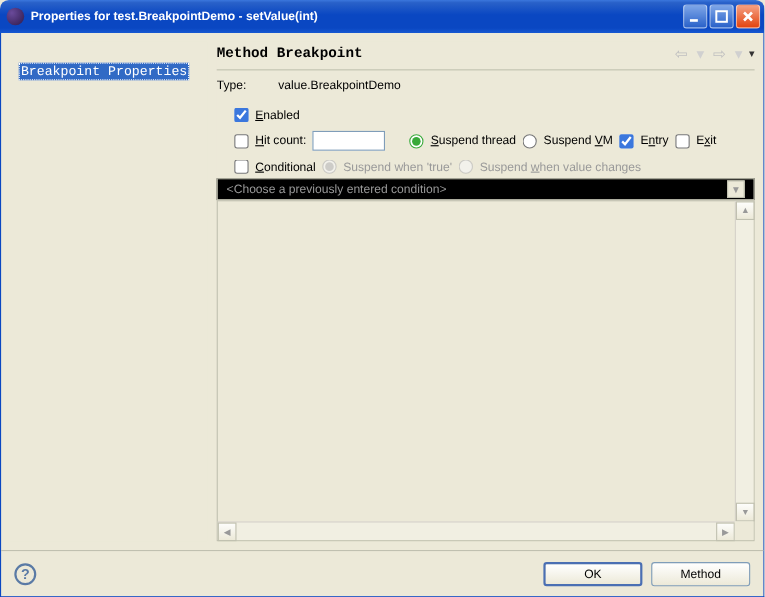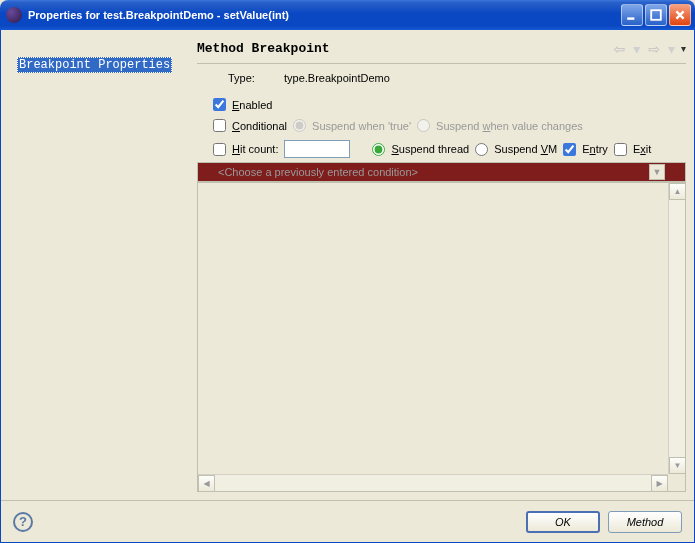--- a/index.html
+++ b/index.html
@@ -28,47 +28,47 @@
 .tree-item.selected .label { background: #316ac5; color: #fff; border: 1px dotted #fff; padding: 0 1px; }
 
 
 .right-panel { flex: 1; display: flex; flex-direction: column; background: #ece9d8; }
 .rp-header { display: flex; align-items: center; height: 26px; border-bottom: 1px solid #c0c0b0; padding-bottom: 4px; gap: 36px; }
 .rp-title { font-weight: bold; font-size: 13px; font-family: "Courier New", monospace; flex: 1; }
 .nav-btns { display: flex; gap: 4px; align-items: center; }
 .nav-arrow { color: #c0c0c0; font-size: 14px; padding: 0 2px; }
 .nav-menu { color: #333; font-size: 10px; }
 
-.info-block { padding: 8px 0; font-family: "Courier New", monospace; font-size: 12px; margin-left: 31px; }
+.info-block { padding: 8px 0; font-family: "Courier New", monospace; font-size: 12px; }
 .info-row { display: flex; margin-bottom: 2px; }
 .info-label { width: 56px; }
 
 .form-row { display: flex; align-items: center; gap: 6px; padding: 4px 16px; font-family: "Courier New", monospace; font-size: 12px; }
 .chk { width: 13px; height: 13px; accent-color: #3b77dd; }
 .radio { width: 13px; height: 13px; accent-color: #39a939; }
 .hitcount-field { width: 66px; height: 18px; border: 1px solid #7f9db9; background: #fff; }
 .underline { text-decoration: underline; }
 
 .disabled-text { color: #999; }
 
-.combo { height: 20px; border: 1px solid #c0c0b0; background: #7f1d1d; display: flex; align-items: center; padding: 0 20px; color: #999; font-family: "Courier New", monospace; }
+.combo { height: 20px; border: 1px solid #c0c0b0; background: #000000; display: flex; align-items: center; padding: 0 8px; color: #999; font-family: "Courier New", monospace; }
 .combo .combo-label { flex: 1; }
 .combo .combo-arrow { width: 16px; height: 16px; background: #ece9d8; border: 1px solid #c0c0b0; display: flex; align-items: center; justify-content: center; color: #999; font-size: 9px; }
 
 .cond-text { flex: 1; border: 1px solid #c0c0b0; background: #ece9d8; position: relative; min-height: 250px; }
 .scrollbar-h { position: absolute; bottom: 0; left: 0; right: 17px; height: 17px; background: #f1efe2; border-top: 1px solid #d4d0c8; display: flex; justify-content: space-between; }
 .scrollbar-v { position: absolute; top: 0; bottom: 17px; right: 0; width: 17px; background: #f1efe2; border-left: 1px solid #d4d0c8; display: flex; flex-direction: column; justify-content: space-between; }
 .sb-btn { width: 17px; height: 17px; background: linear-gradient(to bottom,#fdfdfb,#ece9d8); border: 1px solid #c0c0b0; display: flex; align-items: center; justify-content: center; color: #999; font-size: 8px; }
 .sb-corner { position: absolute; bottom:0; right:0; width:17px; height:17px; background:#ece9d8; }
 
 
 .bottom-bar { height: 42px; border-top: 1px solid #c0c0b0; display: flex; align-items: center; padding: 0 12px; }
 .help-icon { width: 20px; height: 20px; border: 2px solid #5a7aa5; border-radius: 50%; color: #5a7aa5; font-weight: bold; display: flex; align-items: center; justify-content: center; font-size: 13px; }
 .btn-row { margin-left: auto; display: flex; gap: 8px; }
-.btn { width: 74px; height: 22px; border: 1px solid #7f9db9; background: linear-gradient(to bottom, #fff, #ece9d8); border-radius: 3px; font-size: 11px; cursor: pointer; font-style: italic; }
+.btn { width: 90px; height: 22px; border: 1px solid #7f9db9; background: linear-gradient(to bottom, #fff, #ece9d8); border-radius: 3px; font-size: 11px; cursor: pointer; }
 .btn.default { border: 2px solid #4a6fb3; }
 </style>
 </head>
 <body>
 
 <div class="titlebar">
   <div class="eclipse-icon"></div>
   <div class="title-text">Properties for test.BreakpointDemo - setValue(int)</div>
   <div class="win-btn win-min">
       <svg viewBox="0 0 10 10">
@@ -105,51 +105,51 @@
           <span class="nav-arrow" style="color:#d0d0d0">▾</span>
           <span class="nav-arrow">⇨</span>
           <span class="nav-arrow" style="color:#d0d0d0">▾</span>
           <span class="nav-menu">▾</span>
         </div>
       </div>
 
       <div class="info-block">
         <div class="info-row">
           <span class="info-label">Type:</span>
-          <span>type.BreakpointDemo</span>
+          <span>value.BreakpointDemo</span>
         </div>
       </div>
 
       <div class="form-row">
         <input type="checkbox" class="chk" checked="" style="">
         <label><span class="underline">E</span>nabled</label>
-      </div>
-
-      <div class="form-row">
-        <input type="checkbox" class="chk" style="">
-        <label><span class="underline">C</span>onditional</label>
-        <input type="radio" class="radio" name="cond" checked="" disabled="" style="">
-        <label class="disabled-text">Suspend when 'true'</label>
-        <input type="radio" class="radio" name="cond" disabled="" style="">
-        <label class="disabled-text">Suspend <span class="underline">w</span>hen value changes</label>
       </div>
 
       <div class="form-row">
         <input type="checkbox" class="chk" style="">
         <label><span class="underline">H</span>it count:</label>
         <input class="hitcount-field" value="" style="">
         <span style="width:10px"></span>
         <input type="radio" class="radio" name="susp" checked="" style="">
         <label><span class="underline">S</span>uspend thread</label>
         <input type="radio" class="radio" name="susp" style="">
         <label>Suspend <span class="underline">V</span>M</label>
         <input type="checkbox" class="chk" checked="" style="">
         <label>E<span class="underline">n</span>try</label>
         <input type="checkbox" class="chk" style="">
         <label>E<span class="underline">x</span>it</label>
+      </div>
+
+      <div class="form-row">
+        <input type="checkbox" class="chk" style="">
+        <label><span class="underline">C</span>onditional</label>
+        <input type="radio" class="radio" name="cond" checked="" disabled="" style="">
+        <label class="disabled-text">Suspend when 'true'</label>
+        <input type="radio" class="radio" name="cond" disabled="" style="">
+        <label class="disabled-text">Suspend <span class="underline">w</span>hen value changes</label>
       </div>
 
       <div class="combo">
         <span class="combo-label">&lt;Choose a previously entered condition&gt;</span>
         <span class="combo-arrow">▼</span>
       </div>
 
       <div class="cond-text">
         <div class="scrollbar-v">
           <div class="sb-btn">▲</div>

